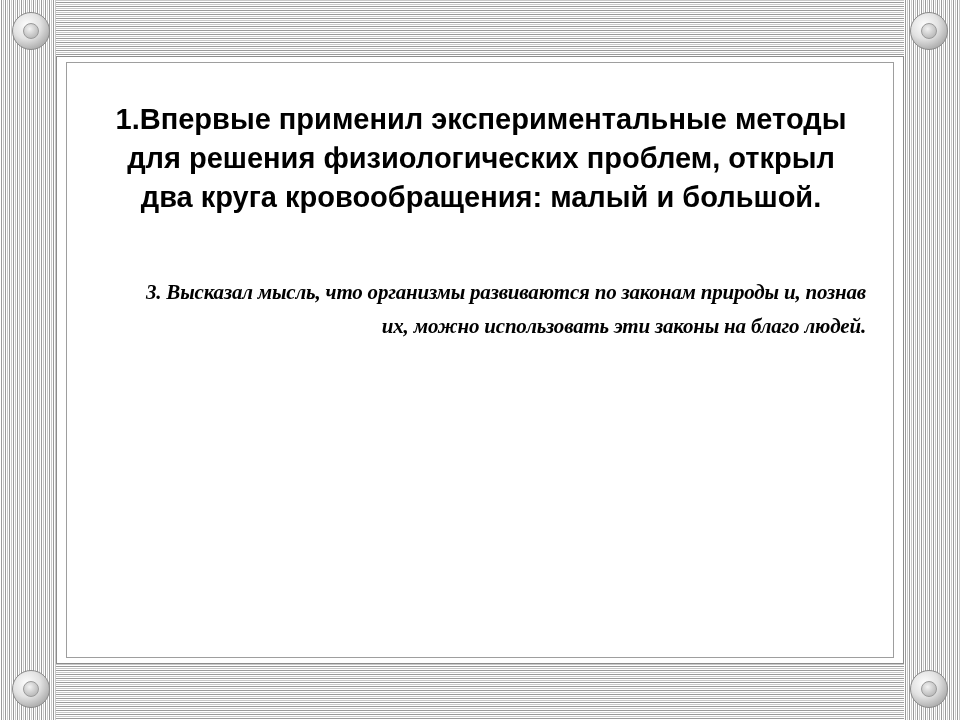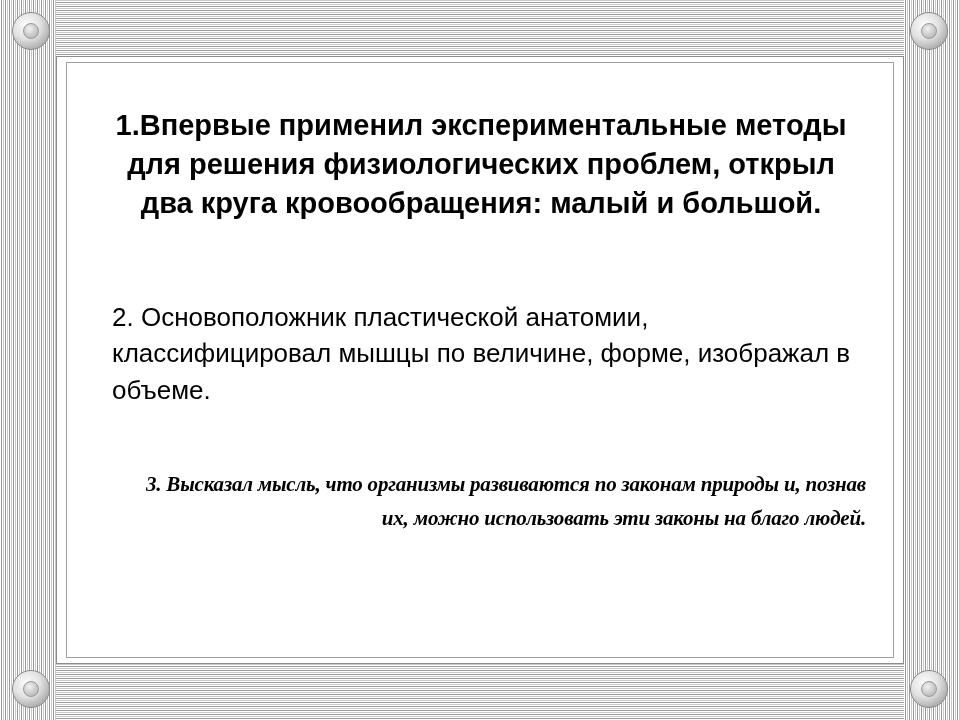--- a/index.html
+++ b/index.html
@@ -119,21 +119,21 @@
     margin: 0;
     color: #000000;
   }
 
   .para-1 {
     font-family: "Liberation Sans", sans-serif;
     font-size: 29px;
     font-weight: bold;
     line-height: 1.34;
     text-align: center;
-    margin-top: 24px;
+    margin-top: 18px;
     padding: 0 14px;
   }
 
   .para-2 {
     font-family: "Liberation Sans", sans-serif;
     font-size: 26px;
     font-weight: normal;
     line-height: 1.42;
     text-align: left;
     margin-top: 76px;
@@ -166,18 +166,17 @@
   <div class="page"></div>
 
   <div class="screw tl"></div>
   <div class="screw tr"></div>
   <div class="screw bl"></div>
   <div class="screw br"></div>
 
   <div class="content">
     <p class="para para-1">1.Впервые применил экспериментальные методы для решения физиологических проблем, открыл два круга кровообращения: малый и большой.</p>
 
-    <p class="para para-2"> 2. Основоположник пластической анатомии, классифицировал мышцы по величине, форме, изображал в объеме.</p>
 
     <p class="para para-3">3. Высказал мысль, что организмы развиваются по законам природы и, познав их, можно использовать эти законы на благо людей.</p>
   </div>
 
 </div>
 
 </body></html>

